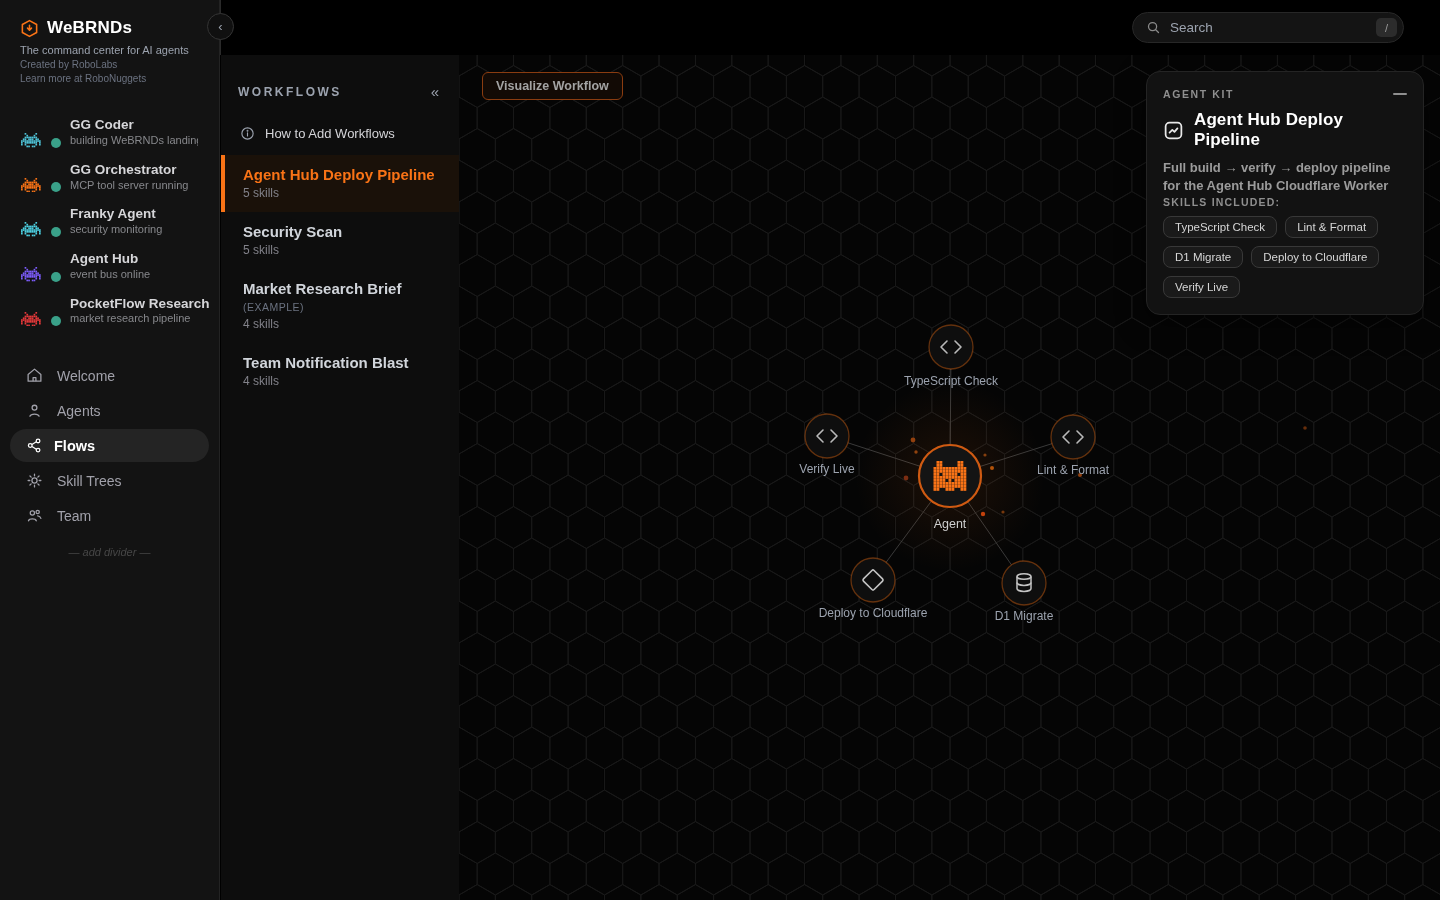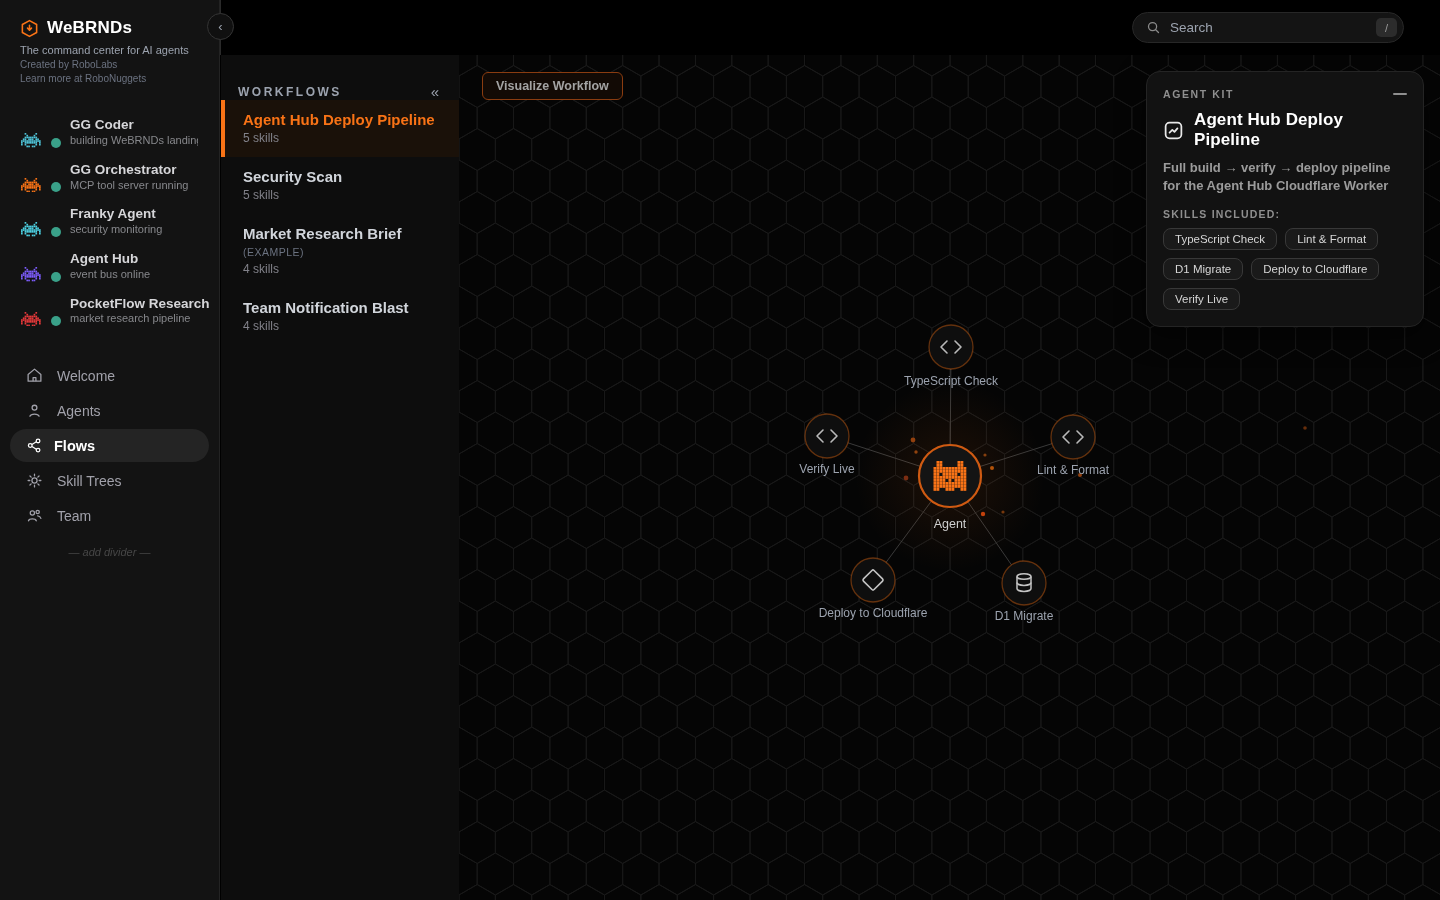--- a/index.html
+++ b/index.html
@@ -65,21 +65,21 @@
   
   .kit { position:absolute; right:16px; top:16px; width:278px;
     background:#121212; border:1px solid #242424; border-radius:14px;
     padding:16px 16px 16px 16px; box-shadow:0 8px 28px rgba(0,0,0,.55); }
   .kit-head { display:flex; align-items:center; justify-content:space-between; }
   .kit-label { color:#8f8f8f; font-size:10.5px; letter-spacing:1.6px; font-weight:600; }
   .kit-min { width:14px; height:2px; background:#8f8f8f; border-radius:1px; cursor:pointer; }
   .kit-title-row { display:flex; align-items:center; gap:10px; margin-top:10px; }
   .kit-title { color:#fff; font-size:17px; font-weight:800; letter-spacing:.1px; }
   .kit-desc { margin-top:9px; color:#9b9b9b; font-size:13px; line-height:1.42;font-weight:bold; }
-  .kit-skills-label { margin-top:12px; color:#8f8f8f; font-size:10.5px; letter-spacing:1.2px; font-weight:600; }
+  .kit-skills-label { color:#8f8f8f; font-size:10.5px; letter-spacing:1.2px; font-weight:600; }
   .chips { margin-top:8px; display:flex; flex-wrap:wrap; gap:8px; }
   .chip { background:#1a1a1a; border:1px solid #383838; color:#d6d6d6;
     border-radius:8px; padding:4px 11px; font-size:11.5px; cursor:default; }
 
   
   .search { position:absolute; left:1132px; top:12px; width:272px; height:31px;
     background:#141414; border:1px solid #272727; border-radius:16px; z-index:7;
     display:flex; align-items:center; gap:9px; padding:0 6px 0 13px; }
   .search input { flex:1; background:transparent; border:none; outline:none;
     color:#fdba74; font-size:13.5px; font-family:"Liberation Sans",sans-serif; }
@@ -451,20 +451,30 @@
 
 <div class="topbar-seam"></div>
 <div class="collapse-btn">
   <span>‹</span>
 </div>
 
 <section class="wf-panel">
   <div class="wf-head">
     <span class="wf-title">WORKFLOWS</span>
     <span class="wf-collapse">«</span>
+  </div>
+  <div class="wf-help">
+    <span style="display:flex">
+      <svg width="15" height="15" viewBox="0 0 24 24" fill="none" stroke="#9ca3af" stroke-width="1.8" stroke-linecap="round">
+          <circle cx="12" cy="12" r="9"></circle>
+          <path d="M12 11 v5"></path>
+          <circle cx="12" cy="7.6" r="0.6" fill="#9ca3af"></circle>
+        </svg>
+    </span>
+    <span>How to Add Workflows</span>
   </div>
 
   <div class="wf-item selected">
     <div class="t">Agent Hub Deploy Pipeline</div>
     <div class="s">5 skills</div>
   </div>
   <div class="wf-item">
     <div class="t">Security Scan</div>
     <div class="s">5 skills</div>
   </div>

